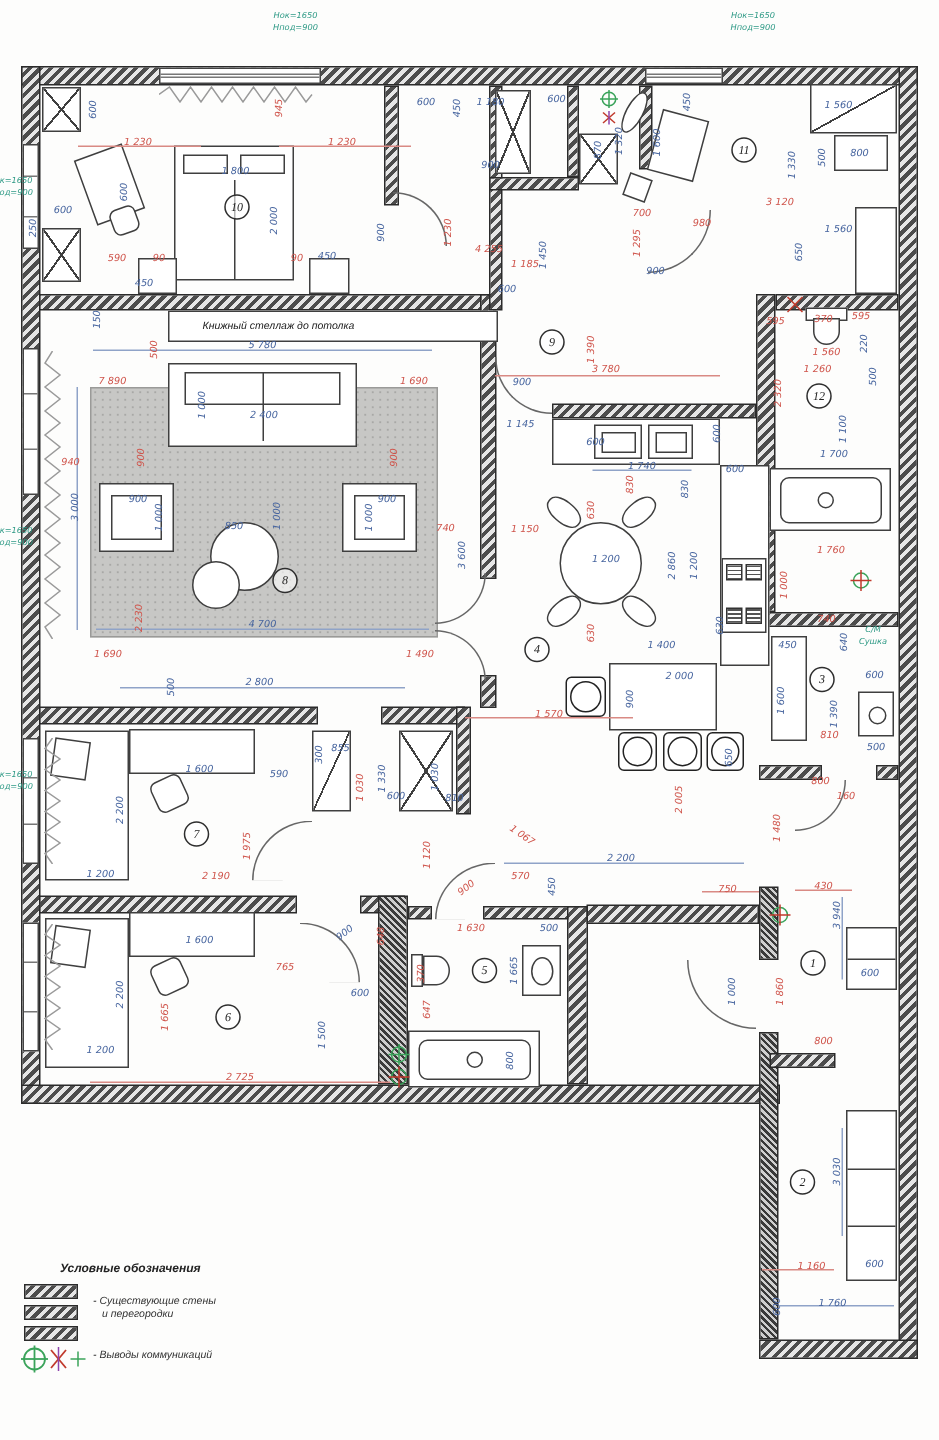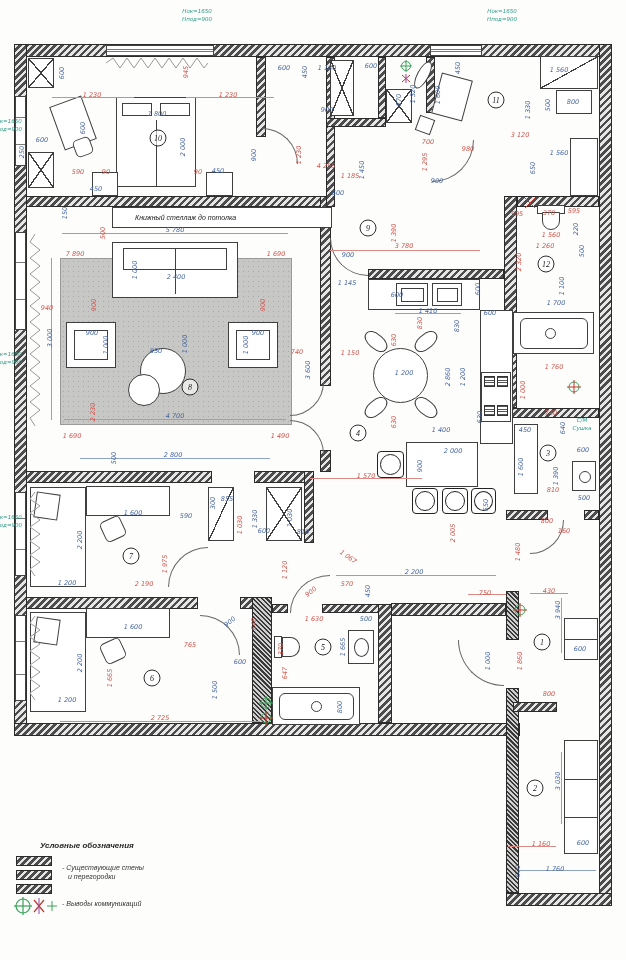--- a/index.html
+++ b/index.html
@@ -395,21 +395,21 @@
       <span class="dim r" style="left: 549px; top: 694px;">800</span>
       <span class="dim r" style="left: 541px; top: 844px;">1 160</span>
       <span class="dim b" style="left: 583px; top: 843px;">600</span>
       <span class="dim b" style="left: 558px; top: 781px; transform: translate(-50%, -50%) rotate(-90deg);">3 030</span>
       <span class="dim b" style="left: 555px; top: 869px;">1 760</span>
       <span class="dim b" style="left: 518px; top: 871px; transform: translate(-50%, -50%) rotate(-90deg);">600</span>
       <span class="dim r" style="left: 404px; top: 246px;">3 780</span>
       <span class="dim b" style="left: 348px; top: 255px;">900</span>
       <span class="dim b" style="left: 347px; top: 283px;">1 145</span>
       <span class="dim b" style="left: 397px; top: 295px;">600</span>
-      <span class="dim b" style="left: 428px; top: 311px;">1 410</span>
+      <span class="dim b" style="left: 428px; top: 311px;">1 740</span>
       <span class="dim b" style="left: 478px; top: 289px; transform: translate(-50%, -50%) rotate(-90deg);">600</span>
       <span class="dim b" style="left: 490px; top: 313px;">600</span>
       <span class="dim r" style="left: 420px; top: 323px; transform: translate(-50%, -50%) rotate(-90deg);">830</span>
       <span class="dim b" style="left: 457px; top: 326px; transform: translate(-50%, -50%) rotate(-90deg);">830</span>
       <span class="dim r" style="left: 394px; top: 340px; transform: translate(-50%, -50%) rotate(-90deg);">630</span>
       <span class="dim r" style="left: 350px; top: 353px;">1 150</span>
       <span class="dim b" style="left: 404px; top: 373px;">1 200</span>
       <span class="dim b" style="left: 448px; top: 377px; transform: translate(-50%, -50%) rotate(-90deg);">2 860</span>
       <span class="dim b" style="left: 463px; top: 377px; transform: translate(-50%, -50%) rotate(-90deg);">1 200</span>
       <span class="dim r" style="left: 394px; top: 422px; transform: translate(-50%, -50%) rotate(-90deg);">630</span>

